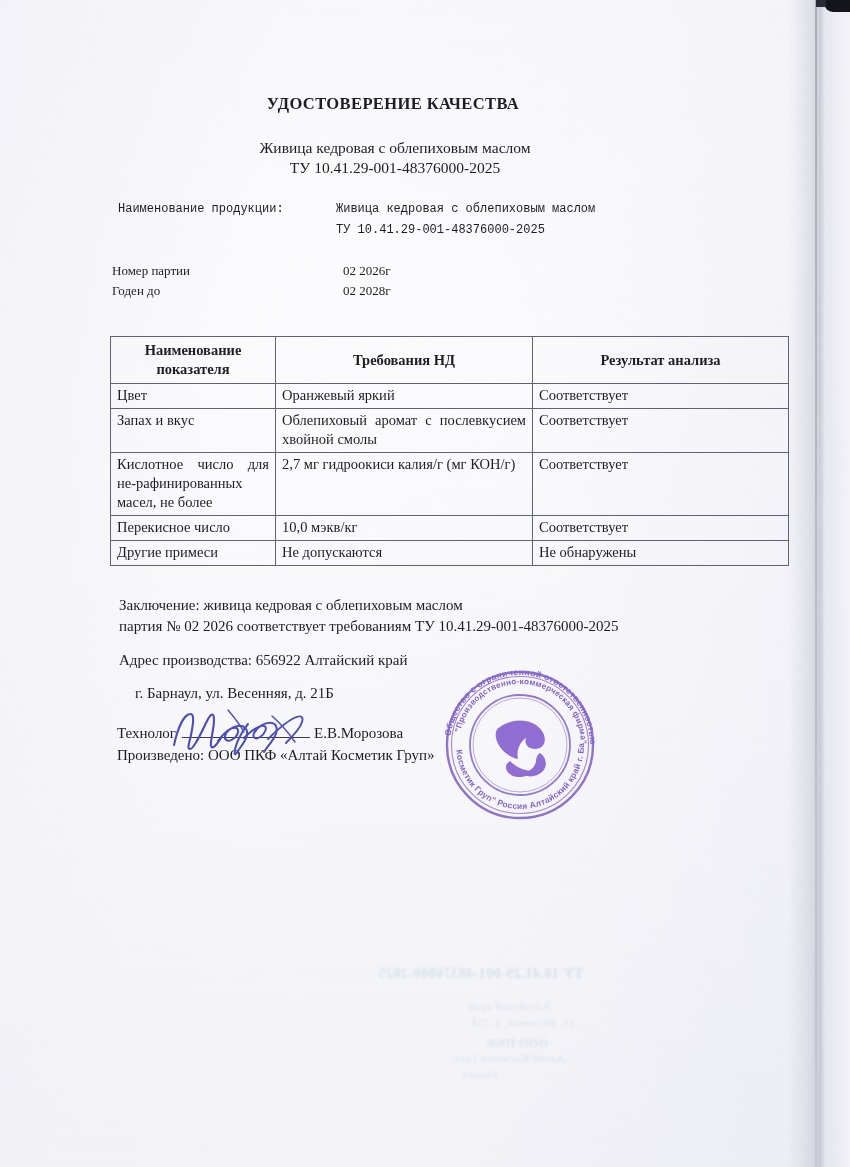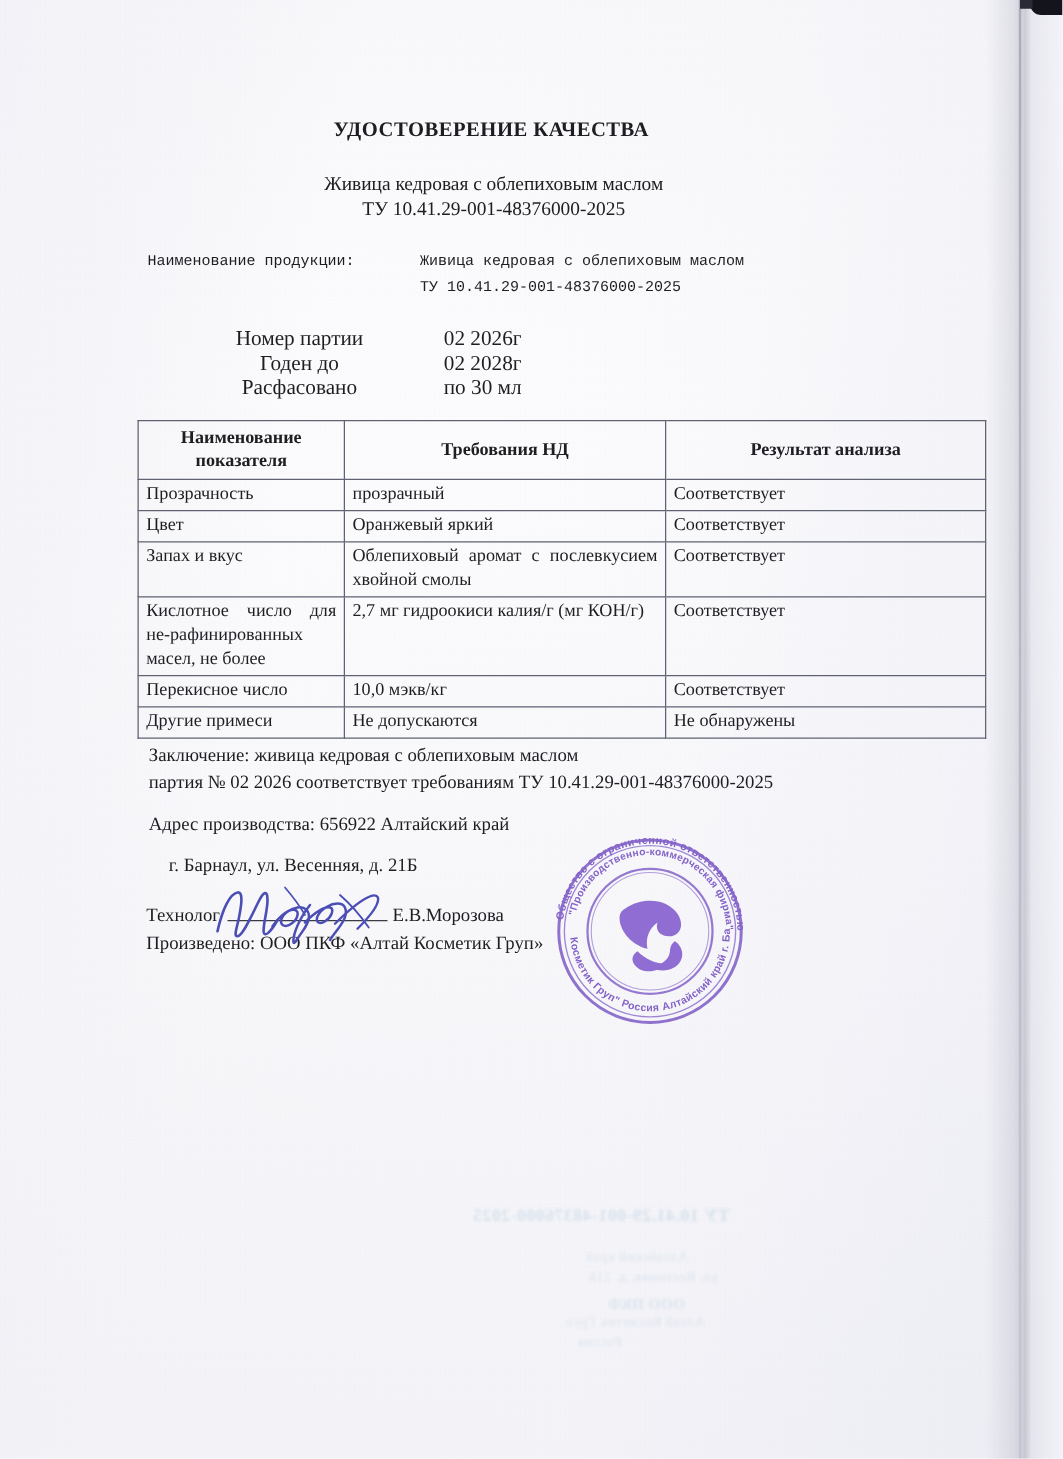--- a/index.html
+++ b/index.html
@@ -113,24 +113,23 @@
     width: 218px;
     vertical-align: top;
   }
   .product-row .value {
     display: inline-block;
     vertical-align: top;
   }
 
   .batch {
     position: absolute;
-    left: 124px; top: 261px;
-    font-size: 17px;
+    left: 112px; top: 261px;
+    font-size: 13px;
     line-height: 19.5px;
-    text-align: center;
   }
   .batch-line { white-space: nowrap; }
   .batch-line .bl {
     display: inline-block;
     width: 231px;
   }
 
   
   .qtable {
     position: absolute;
@@ -253,45 +252,39 @@
     <div>ТУ 10.41.29-001-48376000-2025</div>
   </div>
 
   <div class="product-row">
     <span class="label">Наименование продукции:</span><span class="value"><span>Живица кедровая с облепиховым маслом</span><br><span>ТУ 10.41.29-001-48376000-2025</span></span>
   </div>
 
   <div class="batch">
     <div class="batch-line"><span class="bl">Номер партии</span><span>02 2026г</span></div>
     <div class="batch-line"><span class="bl">Годен   до</span><span>02 2028г</span></div>
-    <div class="batch-line"><span class="bl">Расфасовано</span><span>по 30 мл</span></div>
   </div>
 
   <table class="qtable">
     <colgroup>
       <col class="col-a">
         <col class="col-b">
         <col class="col-c">
     </colgroup>
     <thead>
       <tr>
         <th>
           <span>Наименование</span><br>
           <span>показателя</span>
         </th>
         <th>Требования НД</th>
         <th>Результат анализа</th>
       </tr>
     </thead>
     <tbody>
-      <tr>
-        <td>Прозрачность</td>
-        <td>прозрачный</td>
-        <td>Соответствует</td>
-      </tr>
       <tr>
         <td>Цвет</td>
         <td>Оранжевый яркий</td>
         <td>Соответствует</td>
       </tr>
       <tr>
         <td class="cell-a-tall">Запах и вкус</td>
         <td class="cell-just">Облепиховый аромат с послевкусием хвойной смолы</td>
         <td>Соответствует</td>
       </tr>

